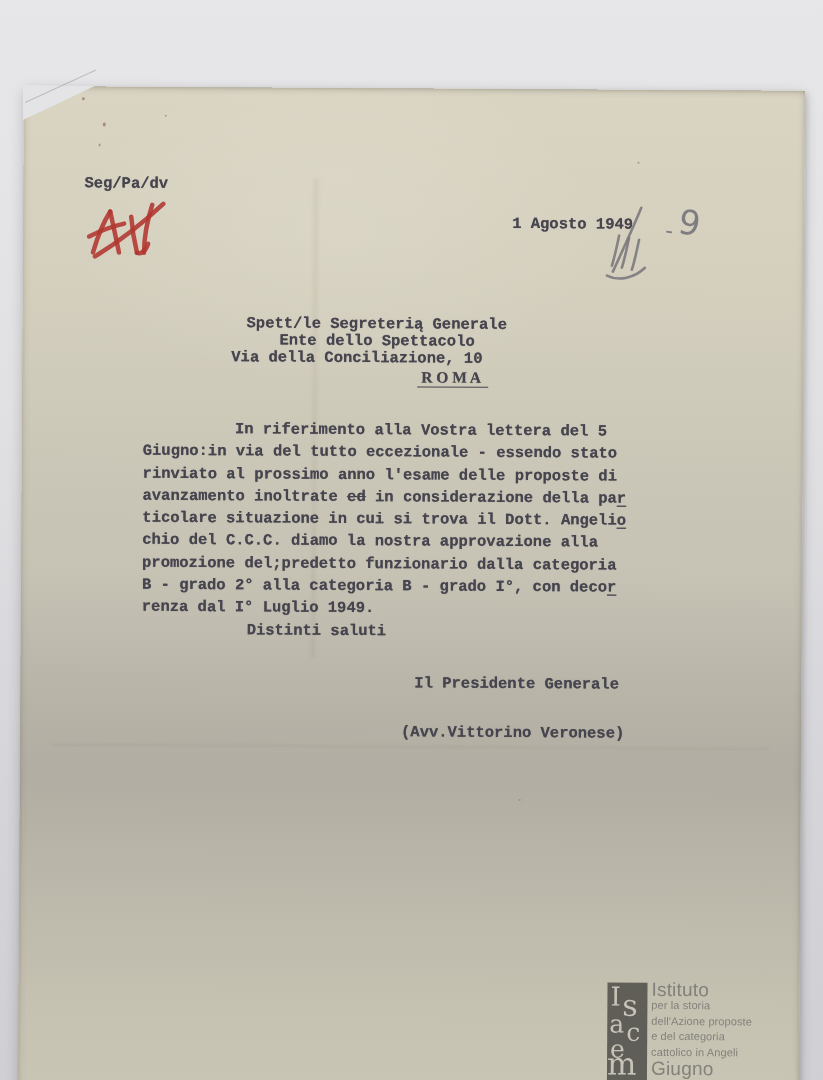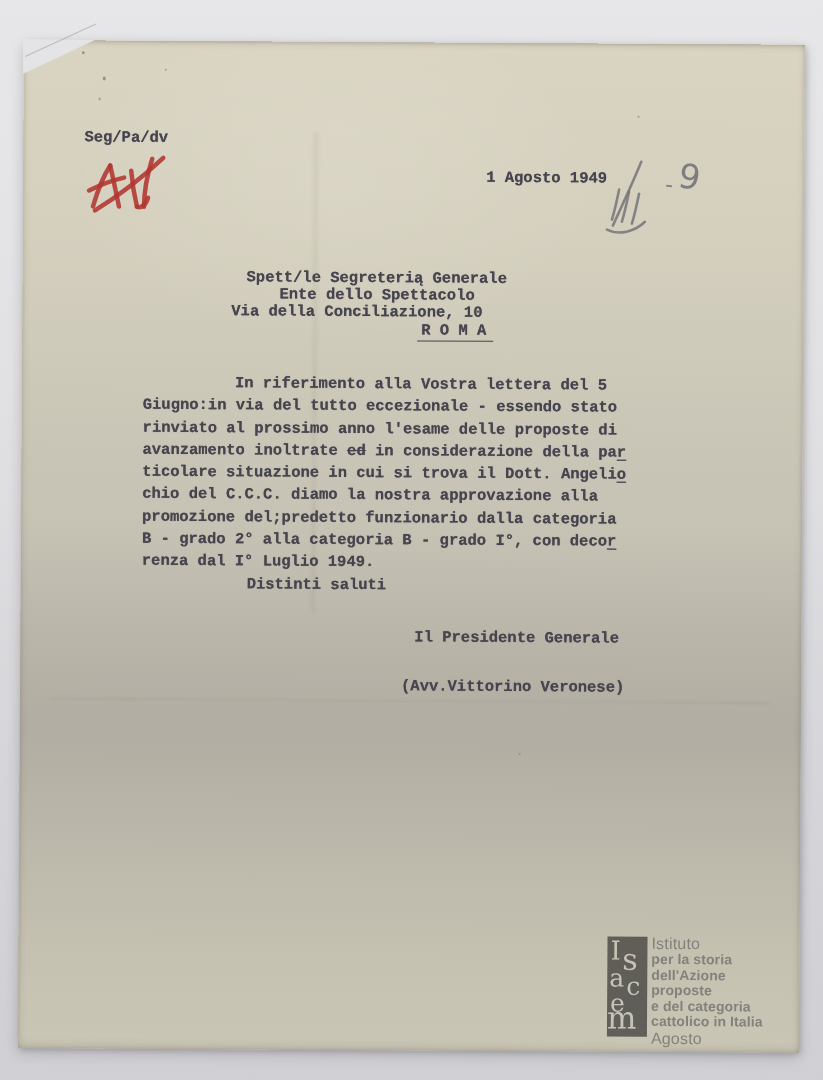--- a/index.html
+++ b/index.html
@@ -1,21 +1,21 @@
 <!DOCTYPE html>
 <html style="--ink: #46444e; --red: #b23530; --pencil: #75747a; --wmtext: #82817b; --spot: #8a6848;"><head>
 <meta charset="utf-8">
 <style>
   html,body{margin:0;padding:0;}
   body{
     width:823px;height:1080px;overflow:hidden;
     background:linear-gradient(180deg,#e7e7e9 0%,#e1e1e4 38%,#d6d6da 70%,#cfcfd4 100%);
     font-family:"Liberation Sans",sans-serif;
   }
-  .stage{position:relative;width:823px;height:953px;}
+  .stage{position:relative;width:823px;height:953px;margin-top:46px;}
   .paper{
     position:absolute;left:24px;top:40px;width:781px;height:1008px;
     transform:rotate(.35deg);transform-origin:top left;
     background:
       radial-gradient(ellipse 420px 260px at 40% 14%, rgba(255,255,248,.10), transparent 65%),
       linear-gradient(180deg,#dad5c3 0%,#d5d0be 18%,#cdc9b9 33%,#c6c2b4 48%,#b8b4a8 60%,#b1ada2 68%,#bab6a9 78%,#c5c1b1 90%,#cac6b5 100%);
     box-shadow:
       0 4px 14px rgba(0,0,0,.18), 2px 2px 5px rgba(0,0,0,.12),
       inset 0 5px 7px -5px rgba(80,75,60,.45),
       inset -5px 0 9px -7px rgba(80,75,60,.35),
@@ -23,25 +23,25 @@
       inset 0 -7px 12px -9px rgba(60,55,45,.40);
   }
   .tw{
     position:absolute;
     font-family:"Liberation Mono","DejaVu Sans Mono",monospace;
     font-size:15.5px;font-weight:700;color:var(--ink);
     text-shadow:0 0 .7px rgba(70,68,78,.75);
     white-space:pre;letter-spacing:0;
   }
   .ref{left:61px;top:88px;}
-  .date{left:463px;top:126px;}
+  .date{left:489px;top:126px;}
   .address{left:209px;top:228px;line-height:17.2px;}
   .aline{white-space:pre;}
   .ind0{padding-left:15px}.ind1{padding-left:48px}.ind2{padding-left:0}.ind3{padding-left:186px}
-  .city-u{border-bottom:1.6px solid var(--ink);padding:0 7px 1px 4px;}
+  .city-u{border-bottom:1.6px solid var(--ink);padding:0 7px 1px 4px;font-family:Liberation Serif, serif;}
   .bodytxt{left:121px;top:331px;line-height:22.3px;width:530px;}
   .bline{white-space:pre;}
   .seg-strike{text-decoration:line-through;}
   .seg-uline{text-decoration:underline;text-underline-offset:2.5px;}
   .sig1{left:394px;top:586px;}
   .sig2{left:381px;top:635px;}
   .redmark{position:absolute;left:60px;top:106px;width:90px;height:75px;}
   .redmark path{stroke:var(--red);stroke-width:4.5;stroke-linecap:round;fill:none;opacity:.88;}
   .pencil{position:absolute;left:556px;top:108px;width:130px;height:100px;}
   .pencil path{stroke:var(--pencil);stroke-width:2.6;stroke-linecap:round;fill:none;opacity:.85;}
@@ -76,22 +76,22 @@
     background:rgba(70,69,65,.80);
   }
   .ll{position:absolute;font-family:"DejaVu Serif",serif;color:rgba(208,204,192,.92);line-height:1;}
   .ll0{left:3px;top:1px;font-size:26px;}
   .ll1{left:15px;top:8px;font-size:30px;}
   .ll2{left:2px;top:29px;font-size:25px;}
   .ll3{left:19px;top:37px;font-size:25px;}
   .ll4{left:3px;top:54px;font-size:25px;}
   .ll5{left:0px;top:66px;font-size:31px;}
   .wm-text{position:absolute;left:44px;top:0;width:134px;color:var(--wmtext);}
-  .wm-big{font-size:16px;line-height:17px;letter-spacing:.2px;}
-  .wm-small{font-size:14px;line-height:15.6px;letter-spacing:.1px;font-weight:bold;}
+  .wm-big{font-size:19px;line-height:17px;letter-spacing:.2px;}
+  .wm-small{font-size:11px;line-height:15.6px;letter-spacing:.1px;}
 </style>
 </head>
 <body>
 
 <div class="stage">
   <div class="paper">
 
     <div class="corner-cut"></div>
     <div class="corner-crease"></div>
     <div class="crease-v"></div>
@@ -141,19 +141,19 @@
           <span class="ll ll2">a</span>
           <span class="ll ll3">c</span>
           <span class="ll ll4">e</span>
           <span class="ll ll5">m</span>
         </div>
       <div class="wm-text">
           <div class="wm-big">Istituto</div>
           <div class="wm-small">per la storia</div>
           <div class="wm-small">dell'Azione proposte</div>
           <div class="wm-small">e del categoria</div>
-          <div class="wm-small">cattolico in Italia</div>
-          <div class="wm-big">Agosto</div>
+          <div class="wm-small">cattolico in Angeli</div>
+          <div class="wm-big">Giugno</div>
         </div>
     </div>
 
   </div>
 </div>
 
 </body></html>

